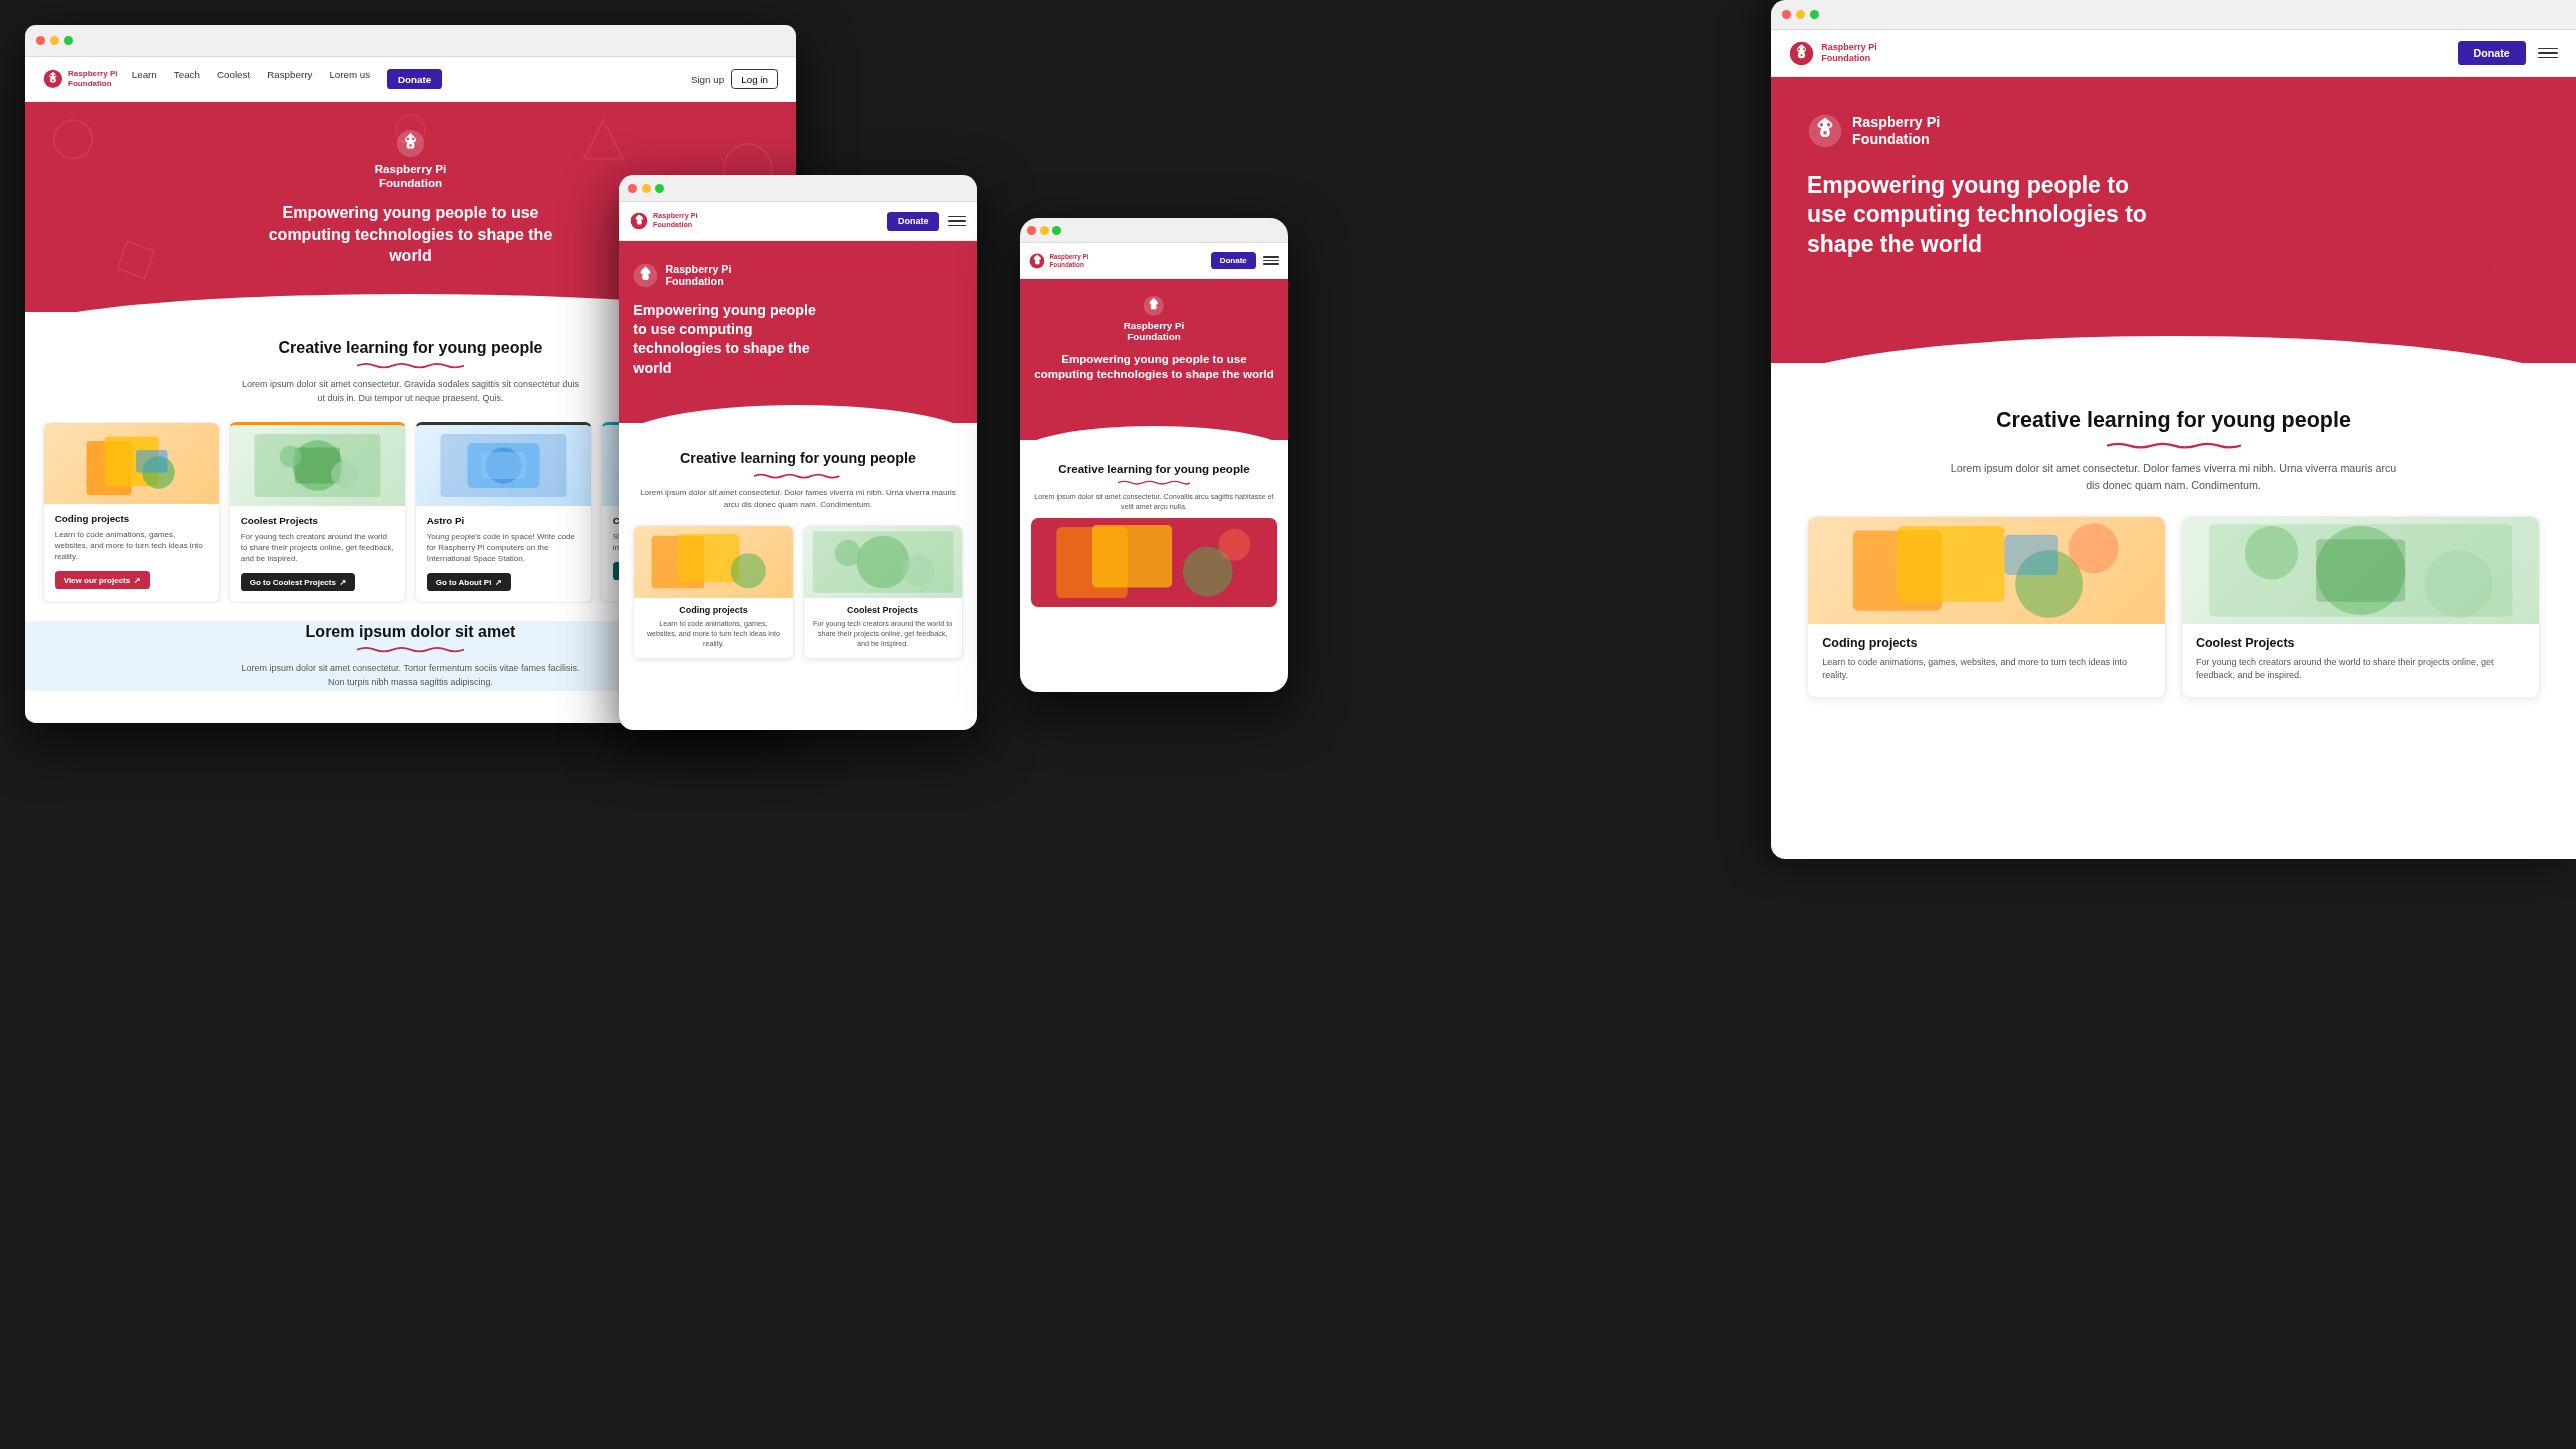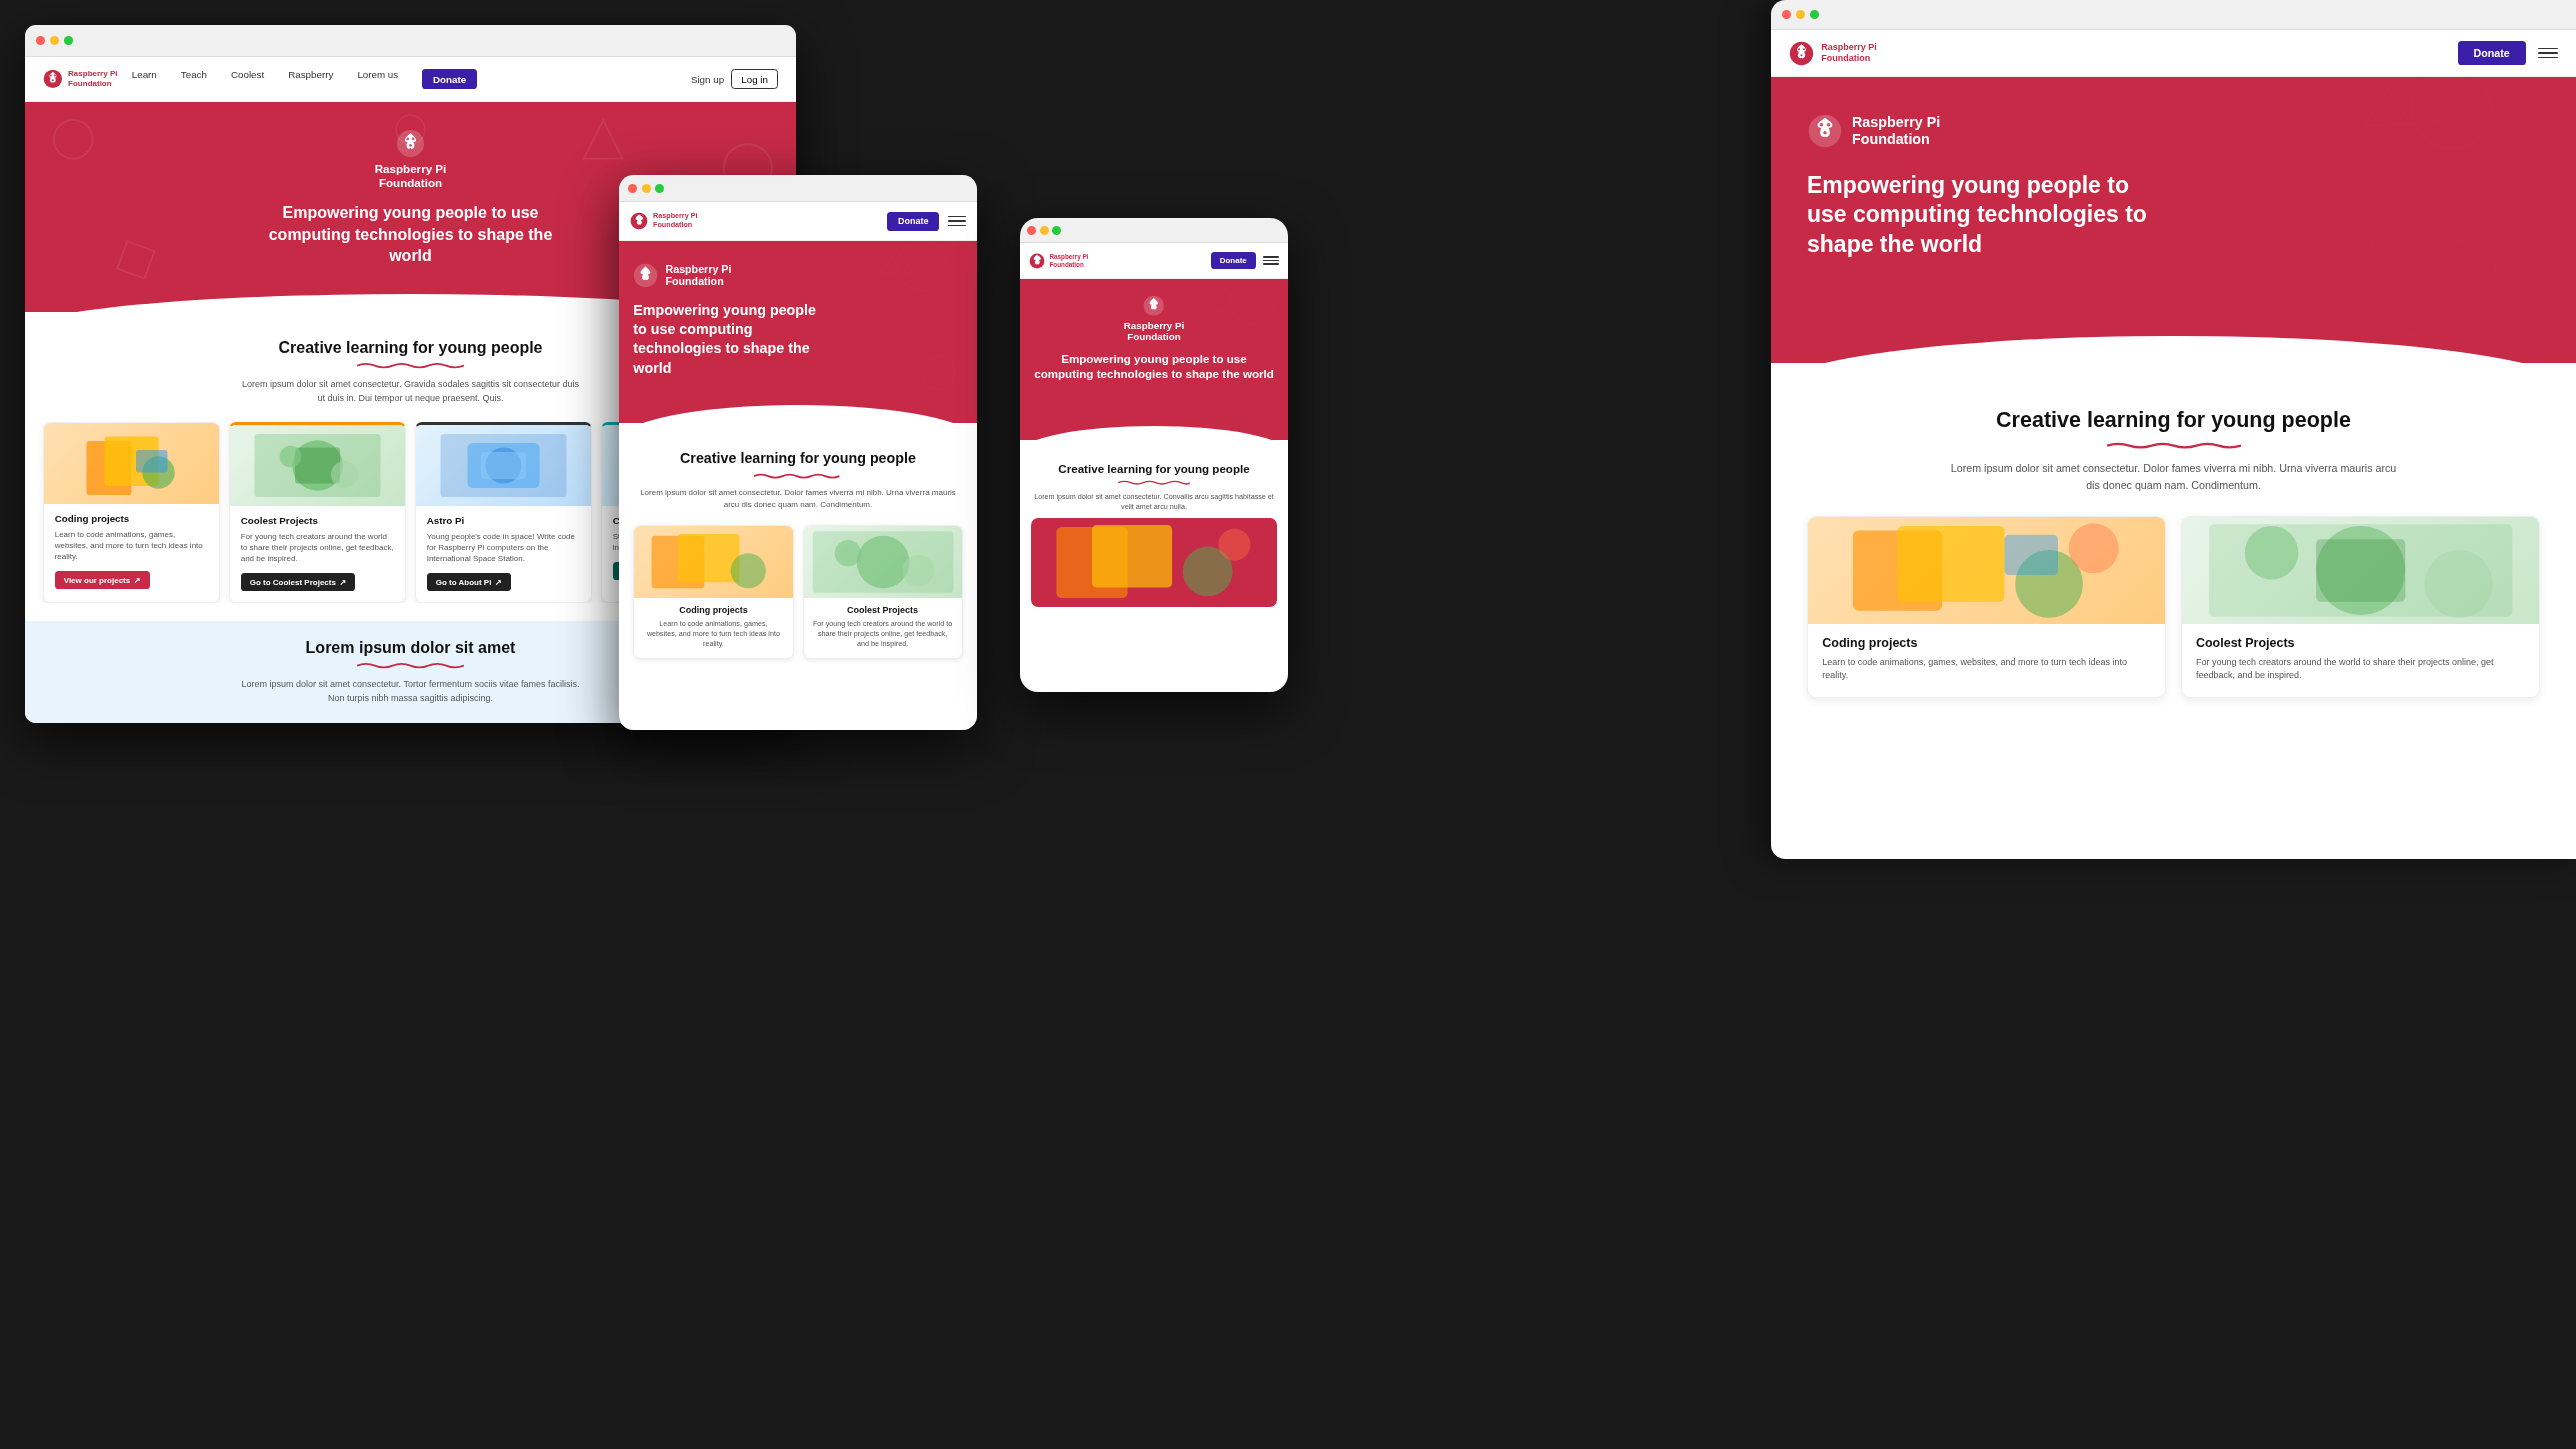--- a/index.html
+++ b/index.html
@@ -59,21 +59,21 @@
       align-items: center;
       gap: 5.4px;
       font-size: 9px;
       font-weight: 700;
       color: #c62a47;
       flex-shrink: 0;
     }
     .nav-logo svg { width: 19.7px; height: 19.7px; }
     .nav-links {
       display: flex;
-      gap: 24px;
+      gap: 17px;
       flex: 1;
     }
     .nav-link {
       font-size: 9.8px;
       color: #333;
       cursor: pointer;
       white-space: nowrap;
     }
     .nav-donate-btn {
       background: #3b1fa8;
@@ -196,21 +196,21 @@
       color: #fff;
       cursor: pointer;
     }
     .btn-red { background: #c62a47; }
     .btn-dark { background: #222; }
     .btn-teal { background: #00695c; }
 
     
     .desktop-bottom {
       background: #e8f4fd;
-      padding: 18px 36px;
+      padding: 2px 36px;
       margin-top: 18px;
       text-align: center;
     }
     .bottom-title { font-size: 16px; font-weight: 700; color: #111; margin-bottom: 5.4px; }
     .bottom-desc { font-size: 9px; color: #555; max-width: 340px; margin: 0 auto; line-height: 1.5; }
 
     
     .tablet-mockup {
       position: absolute;
       top: 175px;

